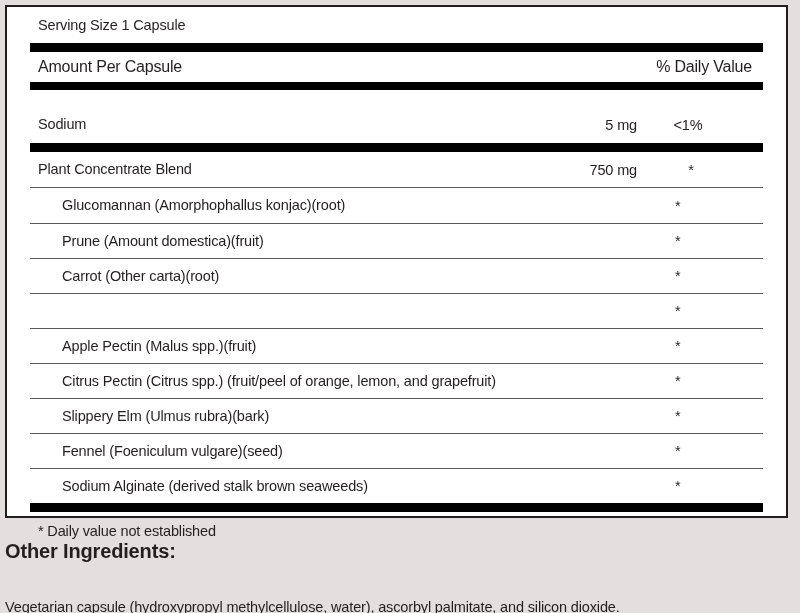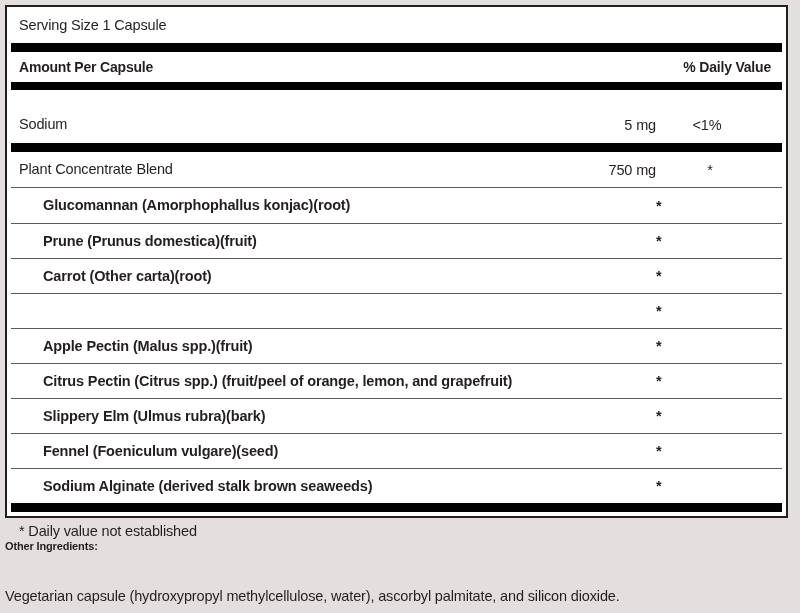--- a/index.html
+++ b/index.html
@@ -26,21 +26,21 @@
     box-sizing: border-box;
     background: #ffffff;
     border: 2px solid #231f20;
   }
 
   .panel-inner {
     position: relative;
     width: 100%;
     height: 100%;
     box-sizing: border-box;
-    padding: 0 4px;
+    padding: 0 23px;
   }
 
   
   .row {
     position: relative;
     display: flex;
     align-items: center;
     box-sizing: border-box;
     width: 100%;
   }
@@ -86,22 +86,22 @@
   .bar-thick { height: 9px; }
   .bar-mid   { height: 8px; }
 
   
   .header-row {
     height: 30px;
     padding-left: 8px;
   }
   .header-row .name,
   .header-row .dv-head {
-    font-weight: bold;
-    font-size: 14px;
+    font-weight: normal;
+    font-size: 16px;
     letter-spacing: -0.2px;
   }
   .header-row .dv-head {
     position: absolute;
     right: 11px;
     white-space: nowrap;
   }
 
   
   .nutrient-row {
@@ -128,42 +128,41 @@
   .sub-row .sub-star {
     position: absolute;
     left: 645px;
     font-size: 14.5px;
     white-space: nowrap;
   }
   .sub-row:first-of-type { border-top: none; }
 
   .sub-list {
     border-top: 1.5px solid #58595b;
-    font-weight: bold;
   }
 
   
   .footnote-row {
     height: 37px;
     padding-left: 8px;
     display: flex;
     align-items: center;
     font-size: 14.5px;
     letter-spacing: -0.15px;
   }
 
   
   .other-block {
     position: absolute;
     left: 5px;
     top: 540px;
     width: 780px;
   }
   .other-title {
-    font-size: 11px;
+    font-size: 20px;
     font-weight: bold;
     letter-spacing: -0.15px;
     margin-bottom: 27px;
   }
   .other-text {
     font-size: 14.5px;
     letter-spacing: -0.15px;
     line-height: 1.2;
     margin-top: 36px;
   }
@@ -202,21 +201,21 @@
     </div>
 
     <div class="sub-list">
 
       <div class="row sub-row">
         <span class="name">Glucomannan (Amorphophallus konjac)(root)</span>
         <span class="sub-star">*</span>
       </div>
 
       <div class="row sub-row">
-        <span class="name">Prune (Prunus domestica)(fruit)</span>
+        <span class="name">Prune (Amount domestica)(fruit)</span>
         <span class="sub-star">*</span>
       </div>
 
       <div class="row sub-row">
         <span class="name">Carrot (Other carta)(root)</span>
         <span class="sub-star">*</span>
       </div>
 
       <div class="row sub-row">
         <span class="sub-star">*</span>

